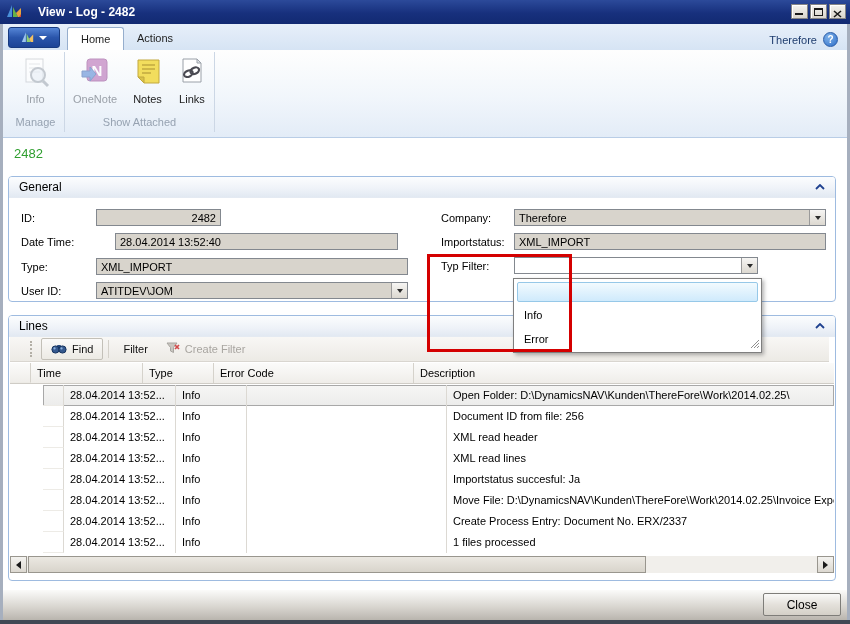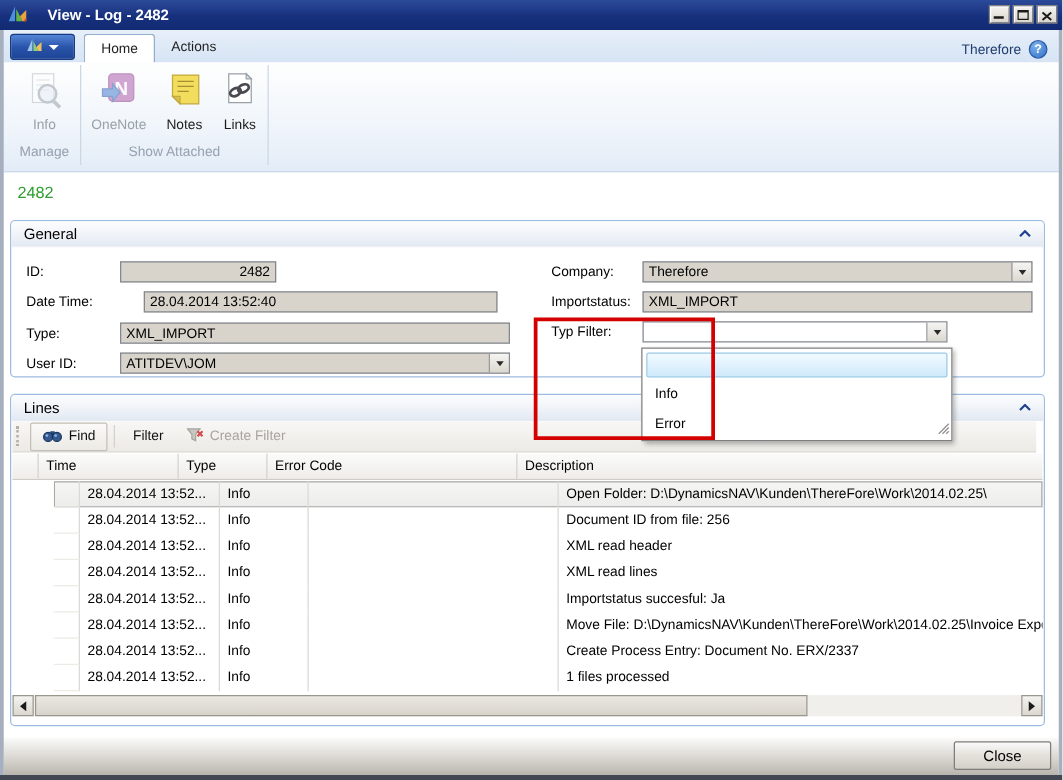--- a/index.html
+++ b/index.html
@@ -74,21 +74,21 @@
   .opt.sel { top:3px; background:linear-gradient(180deg,#f2fafe,#cfeafc); border:1px solid #96c8e8; border-radius:2px; }
   .opt.o1 { top:27px; } .opt.o2 { top:51px; }
   .grip { position:absolute; right:1px; bottom:1px; }
 
   
   .red-rect { position:absolute; left:427px; top:254px; width:145px; height:98px; border:3px solid #d40000; z-index:10; }
 
   
   .tbar { position:absolute; left:1px; right:6px; top:21px; height:25px;
     background:linear-gradient(180deg,#f8f7f5,#eceae5); border-bottom:1px solid #d9d6d0;
-    display:flex; align-items:center; padding-left:3px; }
+    display:flex; align-items:center; padding-left:20px; }
   .tb-handle { width:4px; height:16px; border-left:2px dotted #b3afa6; margin-right:7px; }
   .tb-btn { display:flex; align-items:center; gap:5px; padding:3px 9px; font-size:11px; color:#111; }
   .tb-btn.framed { border:1px solid #c3c0b8; border-radius:2px; background:linear-gradient(180deg,#fbfaf9,#eceae4); }
   .tb-btn.disabled { color:#a8a5a0; }
   .tb-sep { width:1px; height:18px; background:#d4d1ca; margin:0 5px; }
 
   
   .thead { position:absolute; left:1px; right:1px; top:47px; height:21px; display:flex;
     background:linear-gradient(180deg,#fbfbfa,#efede9); border-bottom:1px solid #cfccc6; }
   .th { border-right:1px solid #d5d2cb; padding:4px 6px; font-size:11px; white-space:nowrap; overflow:hidden; }

